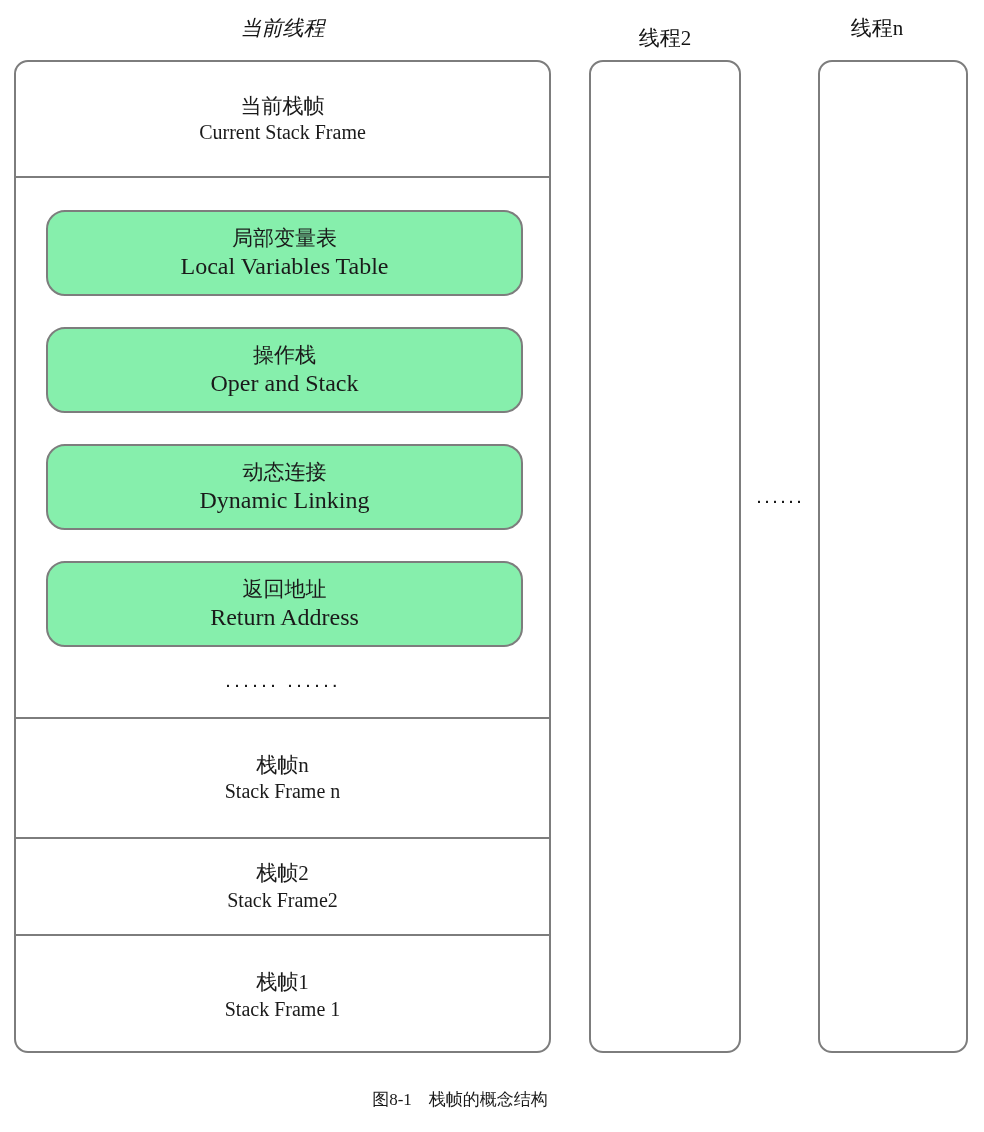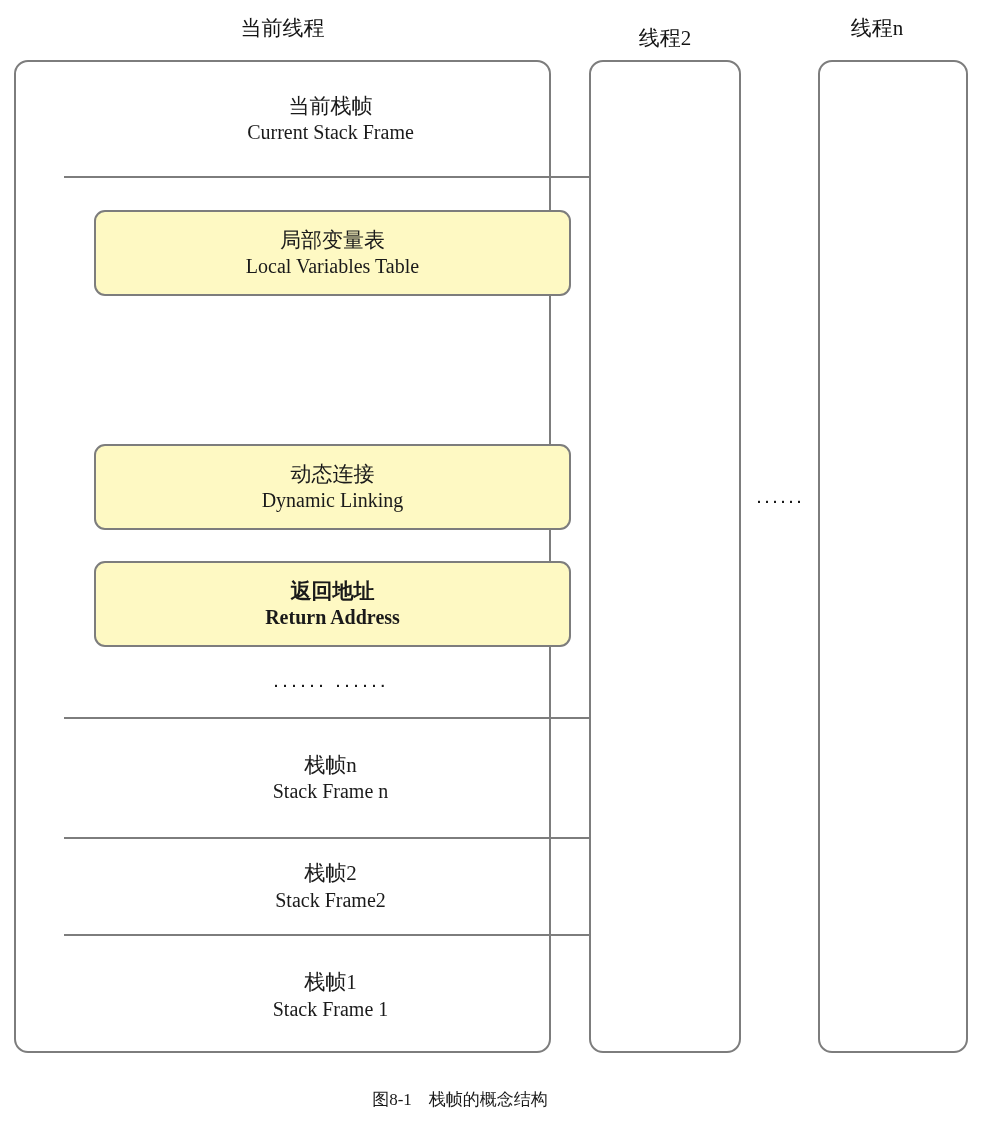--- a/index.html
+++ b/index.html
@@ -19,21 +19,21 @@
 
   
   .col-header {
     position: absolute;
     text-align: center;
     font-size: 21px;
     line-height: 1;
     color: #141414;
     white-space: nowrap;
   }
-  #hdr-current { left: 14px;  width: 537px; top: 18px; }
+  #hdr-current { left: 14px;  width: 537px; top: 18px; font-style: italic; }
   #hdr-thread2 { left: 589px; width: 152px; top: 28px; }
   #hdr-threadn { left: 802px; width: 150px; top: 18px; }
 
   
   .thread-col {
     position: absolute;
     border: 2px solid #7d7d7d;
     border-radius: 14px;
     background: #ffffff;
     box-sizing: border-box;
@@ -54,21 +54,20 @@
   
   .frame-row {
     position: absolute;
     left: 0;
     width: 100%;
     box-sizing: border-box;
     display: flex;
     flex-direction: column;
     align-items: center;
     justify-content: center;
-    margin-left: 48px;
   }
   
   #row-current-frame {
     top: 0; height: 116px;
     border-bottom: 2px solid #7d7d7d;
   }
   
   #row-frame-body {
     top: 116px; height: 539px;
   }
@@ -98,34 +97,34 @@
   }
 
   
   .inner-box {
     position: absolute;
     left: 30px;
     width: 477px;
     height: 86px;
     box-sizing: border-box;
     border: 2px solid #7d7d7d;
-    border-radius: 11px;
-    background: #fef9c3;
+    border-radius: 19px;
+    background: #86efac;
     display: flex;
     flex-direction: column;
     align-items: center;
     justify-content: center;
   }
   .inner-box .row-cn { font-size: 21px; }
-  .inner-box .row-en { font-size: 20px; }
+  .inner-box .row-en { font-size: 24px; }
 
   #box-local-vars   { top: 32px;  }
   #box-operand      { top: 149px; }
   #box-dynamic-link { top: 266px; }
-  #box-return-addr  { top: 383px; font-weight: bold; }
+  #box-return-addr  { top: 383px; }
 
   
   .ellipsis-inner {
     position: absolute;
     left: 0; width: 100%;
     top: 494px;
     text-align: center;
     font-size: 21px;
     letter-spacing: 2px;
     color: #1a1a1a;
@@ -171,20 +170,24 @@
     <div class="row-en">Current Stack Frame</div>
   </div>
 
   <div id="row-frame-body" class="frame-row">
 
     <div id="box-local-vars" class="inner-box">
       <div class="row-cn">局部变量表</div>
       <div class="row-en">Local Variables Table</div>
     </div>
 
+    <div id="box-operand" class="inner-box">
+      <div class="row-cn">操作栈</div>
+      <div class="row-en">Oper and Stack</div>
+    </div>
 
     <div id="box-dynamic-link" class="inner-box">
       <div class="row-cn">动态连接</div>
       <div class="row-en">Dynamic Linking</div>
     </div>
 
     <div id="box-return-addr" class="inner-box">
       <div class="row-cn">返回地址</div>
       <div class="row-en">Return Address</div>
     </div>

